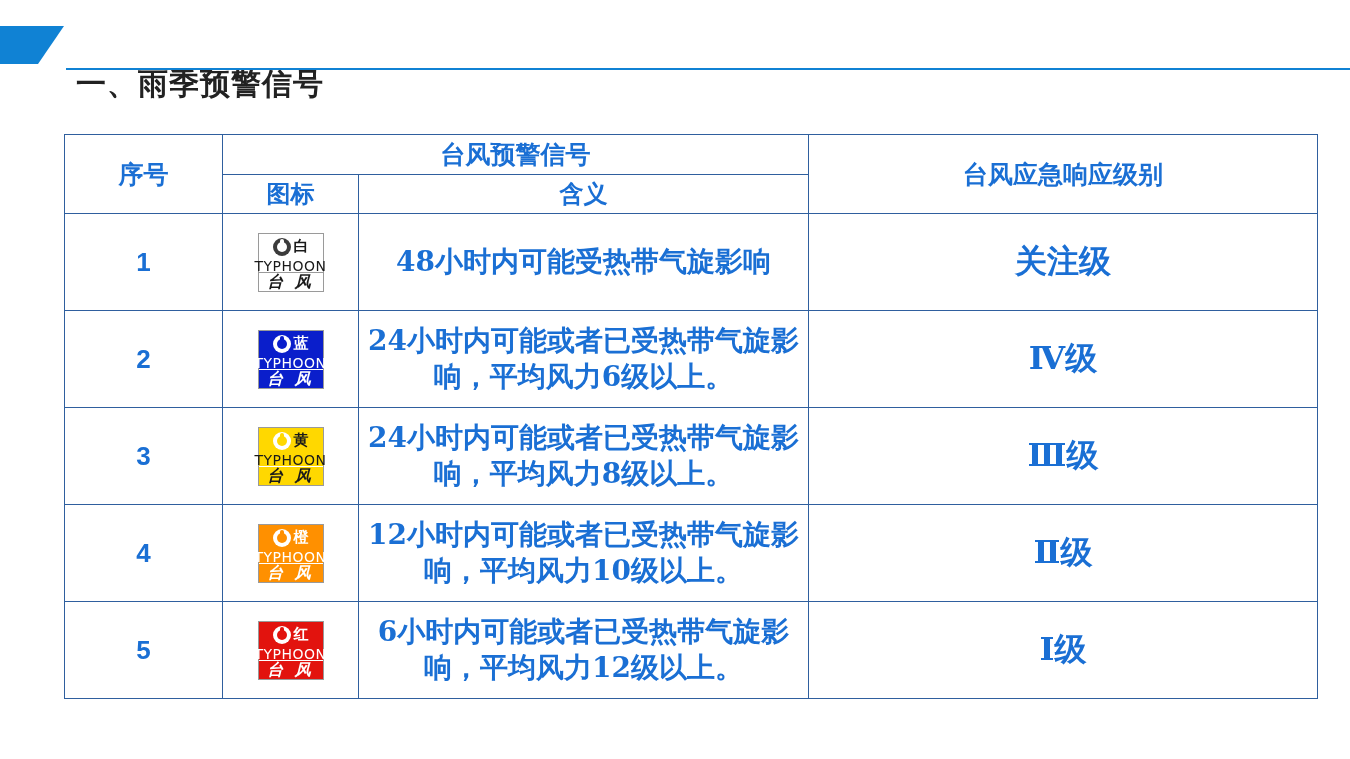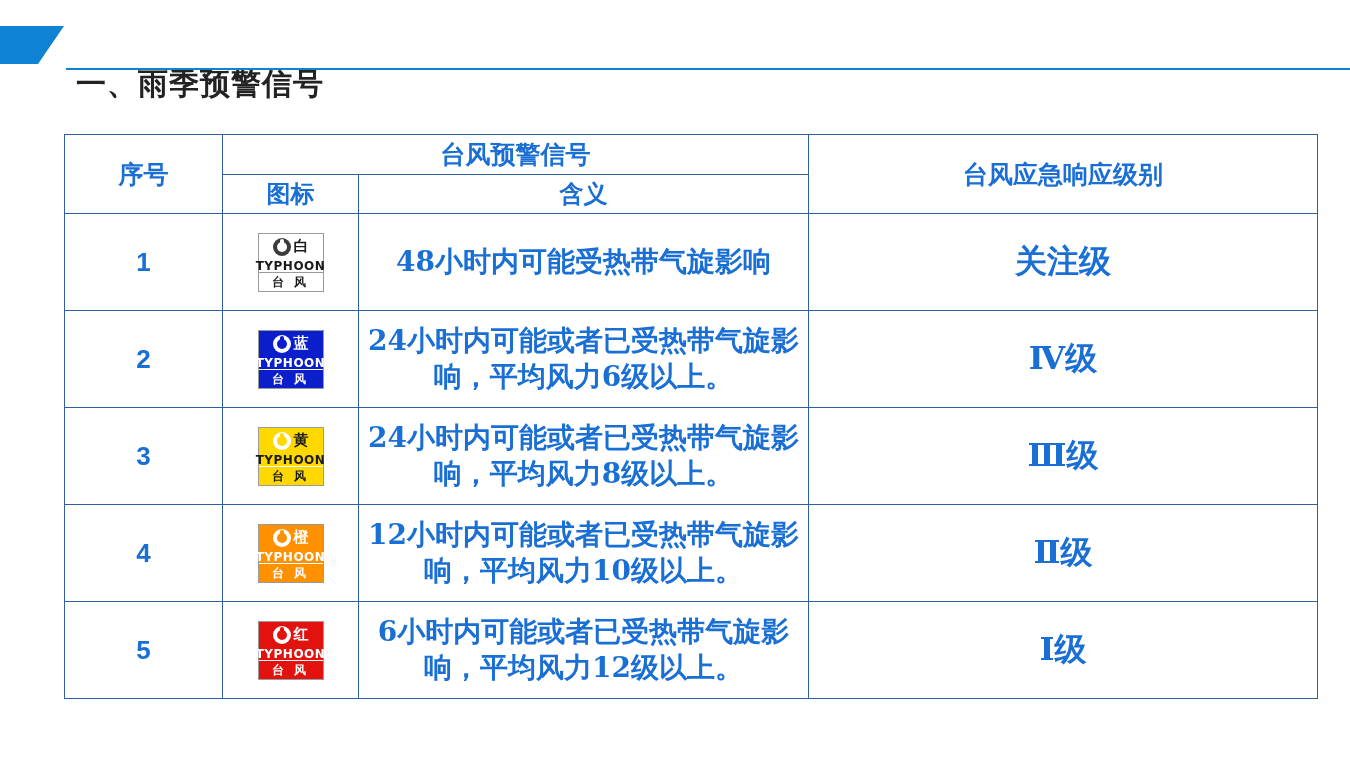--- a/index.html
+++ b/index.html
@@ -171,36 +171,37 @@
     width: 4px;
     height: 7px;
     border-radius: 2px;
     background: #ffffff;
   }
   .ty-char {
     font-size: 15px;
     font-weight: bold;
   }
   .ty-mid {
-    font-size: 12px;
+    font-size: 14px;
     letter-spacing: 0.5px;
     height: 12px;
     display: flex;
     align-items: center;
     justify-content: center;
-    font-weight: bold;
+    font-weight: normal;
   }
   .ty-bot {
-    font-size: 12px;
+    font-size: 16px;
     font-weight: bold;
     height: 18px;
     display: flex;
     align-items: center;
     justify-content: center;
     letter-spacing: 3px;
+    font-style: italic;
   }
 
   
   .ty-white .ty-top   { background: #ffffff; }
   .ty-white .ty-swirl { background: #3b3b3b; }
   .ty-white .ty-char  { color: #1a1a1a; }
   .ty-white .ty-mid   { background: #ffffff; color: #1a1a1a; }
   .ty-white .ty-bot   { background: #ffffff; color: #1a1a1a; border-top: 1px solid #9a9a9a; }
   
   .ty-blue .ty-top   { background: #0a1ecb; }

